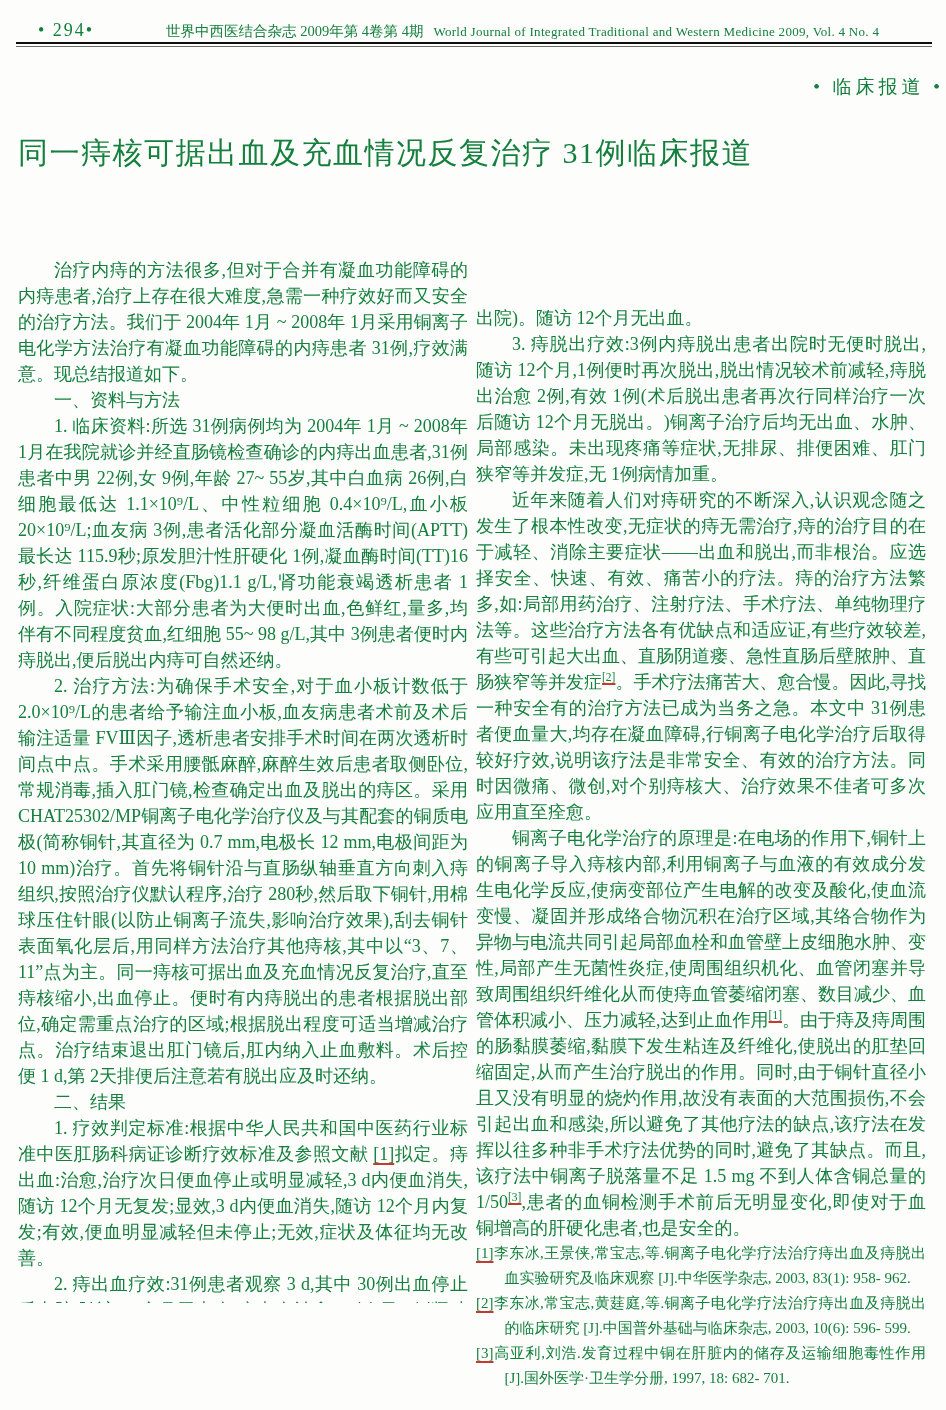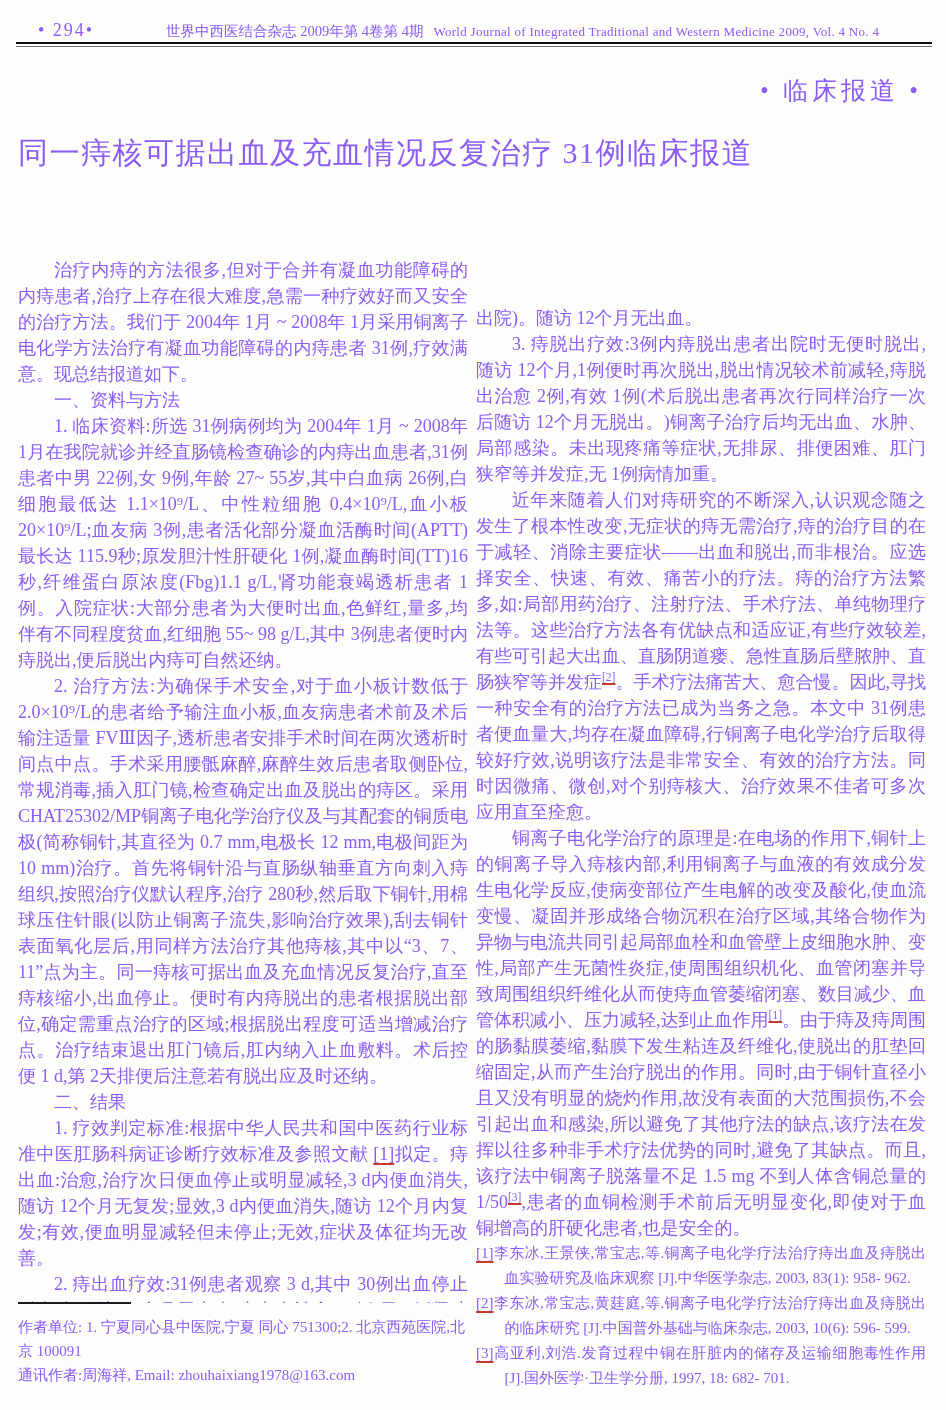--- a/index.html
+++ b/index.html
@@ -1,33 +1,33 @@
 <!DOCTYPE html>
 <html><head>
 <meta charset="utf-8">
 <style>
   html,body { margin:0; padding:0; background:#e8e8e8; }
   .page {
     position:relative; width:946px; height:1410px; margin:0 auto;
-    background:#fdfdfc; color:#8b5cf6;
+    background:#fdfdfc; color:#15803d;
     font-family:"Liberation Serif","DejaVu Serif",serif;
     overflow:hidden;
   }
   
   .running-head {
     position:absolute; top:20px; left:38px; right:14px;
     display:flex; align-items:baseline; white-space:nowrap;
   }
   .page-num { font-size:18px; letter-spacing:2px; width:128px; }
   .journal-cn { font-size:14.5px; margin-right:10px; }
   .journal-en { font-size:13px; letter-spacing:0.3px; overflow:hidden; }
   .rule-a { position:absolute; top:42px; left:16px; right:14px; height:2px; background:#0d0d0d; }
   .rule-b { position:absolute; top:46px; left:16px; right:14px; height:1px; background:#6a6a6a; }
   
-  .banner { position:absolute; top:74px; right:24px; font-size:25px; letter-spacing:4px; }
+  .banner { position:absolute; top:74px; right:2px; font-size:19px; letter-spacing:4px; }
   .title  { position:absolute; top:133px; left:18px; width:912px; margin:0;
             font-size:30px; font-weight:500; letter-spacing:1.5px; }
   .authors { position:absolute; top:202px; left:20px; font-size:17px; }
   .author  { margin-right:20px; }
   .authors sup { font-size:11px; }
   
   .columns { position:absolute; top:257px; left:18px; width:920px; display:flex; gap:8px; }
   .col { width:450px; font-size:18px; line-height:26px; text-align:justify; }
   .col-left  { height:1046px; overflow:hidden; }
   .col-right { height:1153px; overflow:hidden;margin-top:48px; }
@@ -92,19 +92,14 @@
 
 
       <p class="ref"><span class="refmark">[1]</span><span>李东冰,王景侠,常宝志,等.铜离子电化学疗法治疗痔出血及痔脱出血实验研究及临床观察 [J].中华医学杂志, 2003, 83(1): 958- 962.</span></p>
       <p class="ref"><span class="refmark">[2]</span><span>李东冰,常宝志,黄莛庭,等.铜离子电化学疗法治疗痔出血及痔脱出的临床研究 [J].中国普外基础与临床杂志, 2003, 10(6): 596- 599.</span></p>
       <p class="ref"><span class="refmark">[3]</span><span>高亚利,刘浩.发育过程中铜在肝脏内的储存及运输细胞毒性作用 [J].国外医学·卫生学分册, 1997, 18: 682- 701.</span></p>
 
     </div>
 
   </div>
 
-  <div class="footnote">
-    <div class="fn-rule"></div>
-    <p>作者单位: 1. 宁夏同心县中医院,宁夏 同心 751300;2. 北京西苑医院,北京 100091</p>
-    <p>通讯作者:周海祥, Email: zhouhaixiang1978@163.com</p>
-  </div>
 
 </div>
 
 </body></html>

